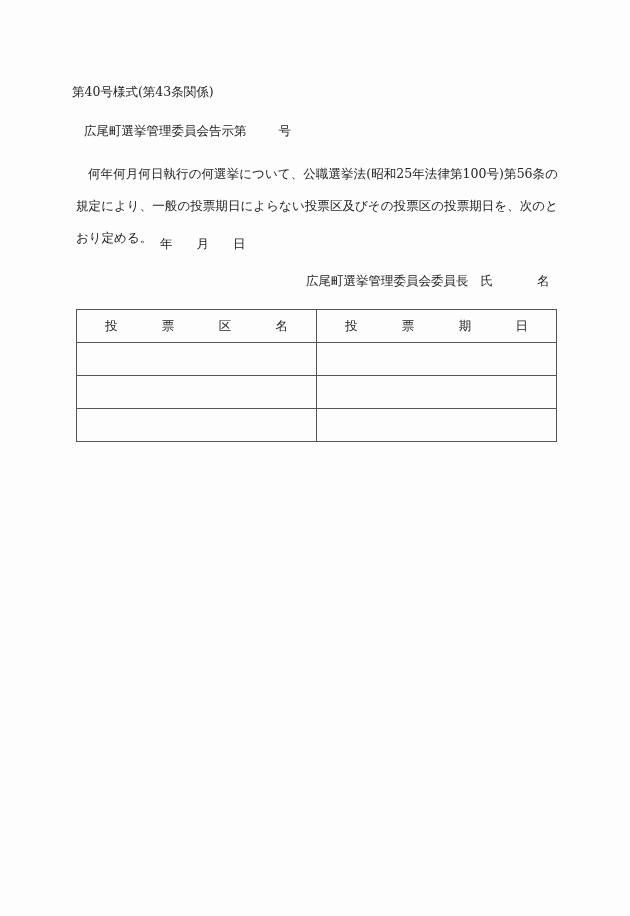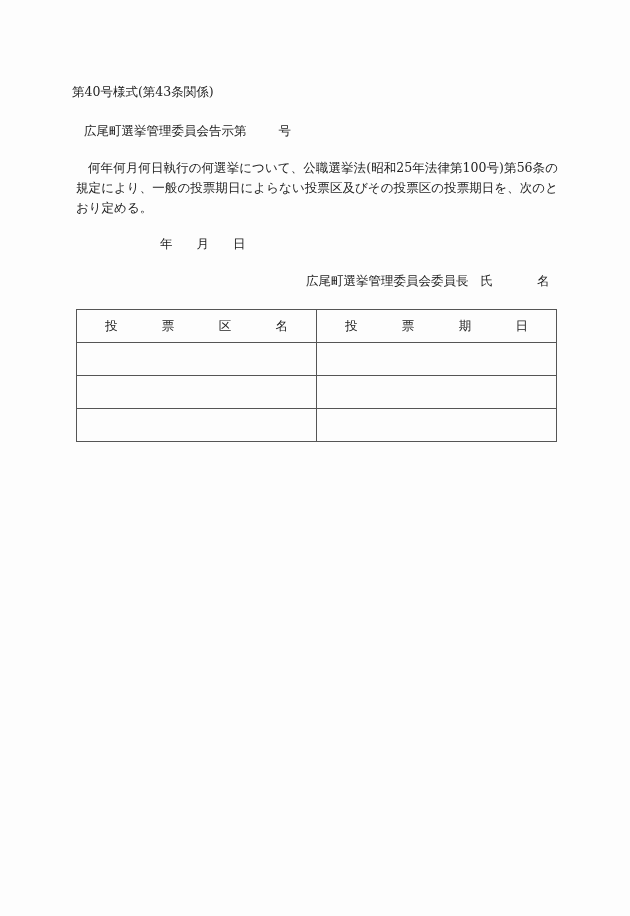--- a/index.html
+++ b/index.html
@@ -22,21 +22,21 @@
       line-height: 16px;
     }
     #form-title { left: 72px; top: 84px; }
     #notice-number { left: 84px; top: 123px; }
     #notice-number .num-gap { display: inline-block; width: 32px; }
     #body-text {
       position: absolute;
       left: 76px;
       top: 158px;
       width: 482px;
-      line-height: 20px;
+      line-height: 32px;
       text-indent: 12px;
       white-space: normal;
       text-align: justify;
     }
     #date-line { left: 113px; top: 236px; margin-left: 47px; }
     #date-line span.gap { display: inline-block; width: 24px; }
     #signature { left: 306px; top: 273px; width: 236px; text-align: center; }
     #signature .gap1 { display: inline-block; width: 12px; }
     #signature .gap2 { display: inline-block; width: 44px; }
 

